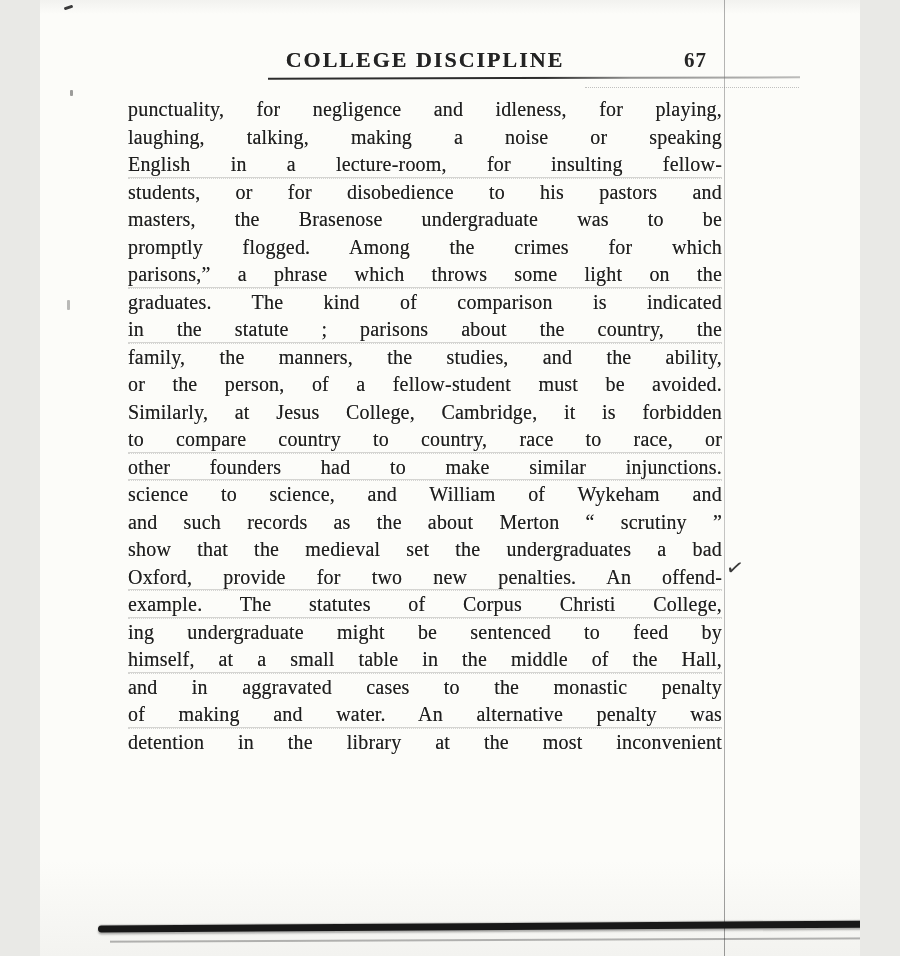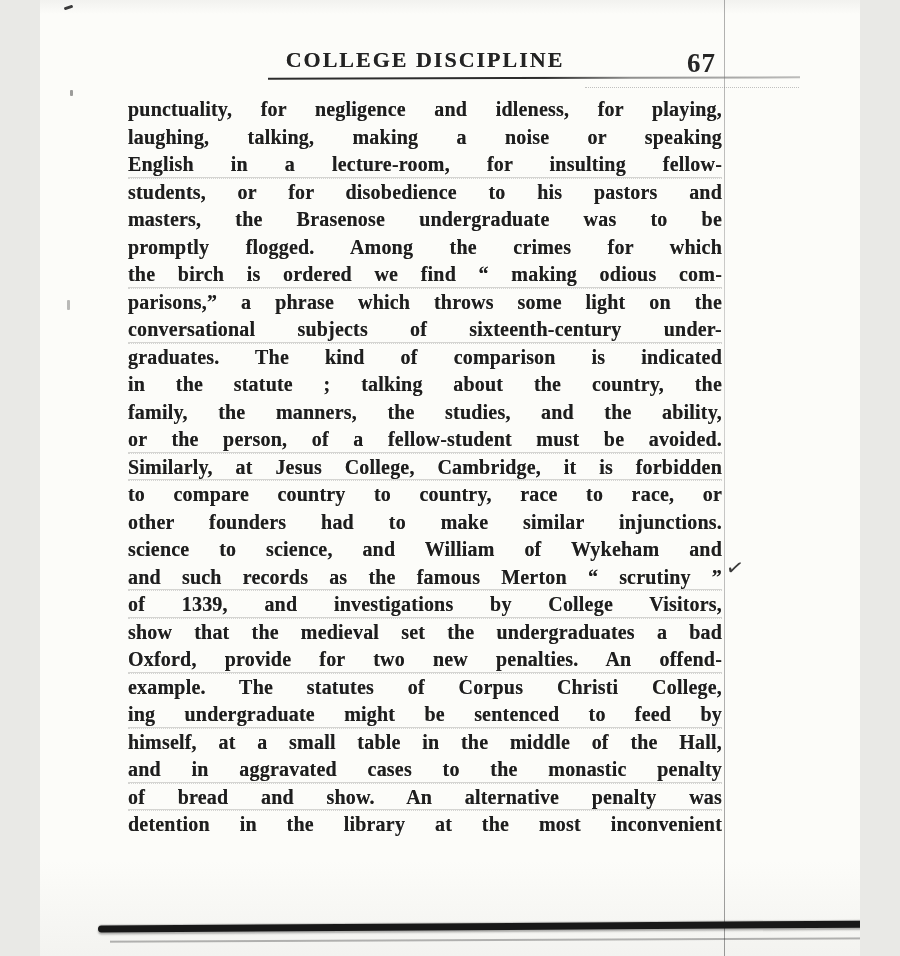--- a/index.html
+++ b/index.html
@@ -31,23 +31,23 @@
     transform: translateX(-50%);
     font-size: 22px;
     letter-spacing: 2px;
     font-weight: 600;
     color: #232323;
     white-space: nowrap;
     text-shadow: 0 0 0.5px rgba(0,0,0,.55);
   }
   .pagenum {
     position: absolute;
-    right: 6px;
+    right: 15px;
     top: 1px;
-    font-size: 27px;
+    font-size: 21px;
     font-weight: 600;
     letter-spacing: 1px;
     color: #262626;
   }
   .header-rule {
     position: absolute;
     left: 228px;
     top: 77px;
     width: 532px;
     height: 2px;
@@ -69,21 +69,20 @@
   .text-block {
     position: absolute;
     left: 88px;
     top: 96px;
     width: 594px;
     font-size: 20px;
     line-height: 27.5px;
     letter-spacing: 0.2px;
     color: #1e1e1e;
     text-shadow: 0 0 0.4px rgba(0,0,0,.5);
-    font-weight: bold;
   }
   .line {
     height: 27.5px;
     text-align: justify;
     text-align-last: justify;
     white-space: nowrap;
   }
   
   .line:nth-child(3), .line:nth-child(7), .line:nth-child(9),
   .line:nth-child(13), .line:nth-child(14), .line:nth-child(18),
@@ -158,40 +157,37 @@
   <div class="header-rule"></div>
   <div class="header-rule-echo"></div>
 
   <div class="text-block">
       <div class="line">punctuality, for negligence and idleness, for playing,</div>
       <div class="line">laughing, talking, making a noise or speaking</div>
       <div class="line">English in a lecture-room, for insulting fellow-</div>
       <div class="line">students, or for disobedience to his pastors and</div>
       <div class="line">masters, the Brasenose undergraduate was to be</div>
       <div class="line">promptly flogged.  Among the crimes for which</div>
-      <div class="line">the birch is ordered we find “ making odious com-</div>
       <div class="line">parisons,” a phrase which throws some light on the</div>
-      <div class="line">conversational subjects of sixteenth-century under-</div>
       <div class="line">graduates.  The kind of comparison is indicated</div>
-      <div class="line">in the statute ;  talking about the country, the</div>
+      <div class="line">in the statute ;  parisons about the country, the</div>
       <div class="line">family, the manners, the studies, and the ability,</div>
       <div class="line">or the person, of a fellow-student must be avoided.</div>
       <div class="line">Similarly, at Jesus College, Cambridge, it is forbidden</div>
       <div class="line">to compare country to country, race to race, or</div>
       <div class="line">other founders had to make similar injunctions.</div>
       <div class="line">science to science, and William of Wykeham and</div>
-      <div class="line">and such records as the famous Merton “ scrutiny ”</div>
-      <div class="line">of 1339, and investigations by College Visitors,</div>
+      <div class="line">and such records as the about Merton “ scrutiny ”</div>
       <div class="line">show that the medieval set the undergraduates a bad</div>
       <div class="line">Oxford, provide for two new penalties.  An offend-</div>
       <div class="line">example.  The statutes of Corpus Christi College,</div>
       <div class="line">ing undergraduate might be sentenced to feed by</div>
       <div class="line">himself, at a small table in the middle of the Hall,</div>
       <div class="line">and in aggravated cases to the monastic penalty</div>
-      <div class="line">of bread and show.  An alternative penalty was</div>
+      <div class="line">of making and water.  An alternative penalty was</div>
       <div class="line">detention in the library at the most inconvenient</div>
     </div>
 
   <div class="gutter-line"></div>
   <span class="checkmark">✓</span>
 
   <div class="smudge-main"></div>
   <div class="smudge-echo"></div>
 
   <div class="speck s1"></div>

